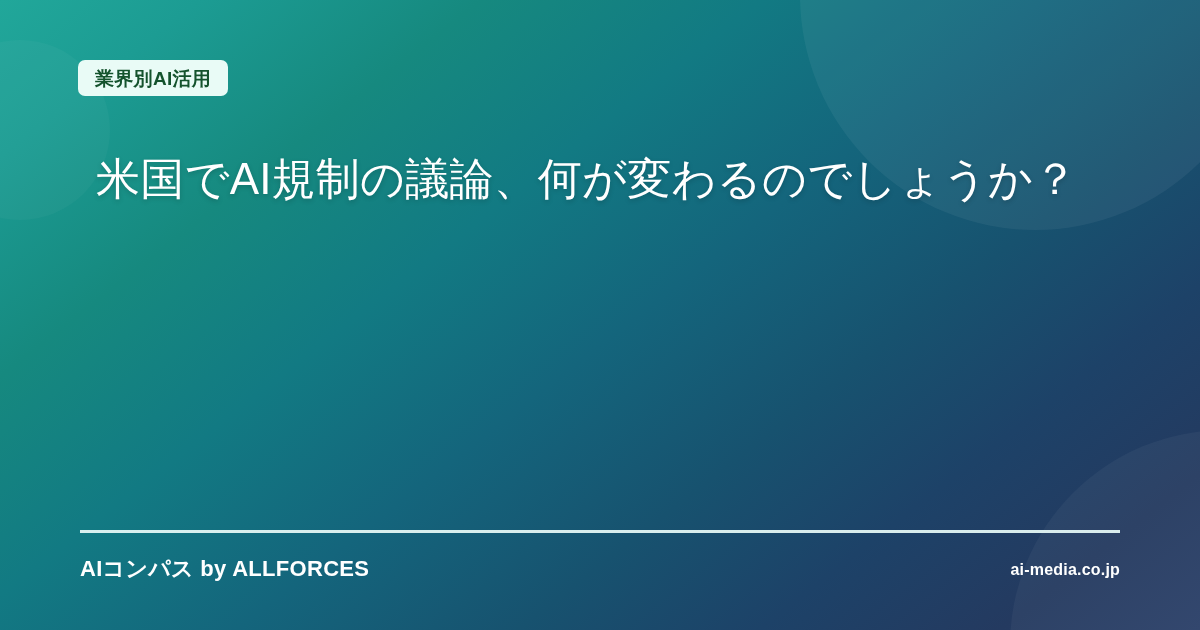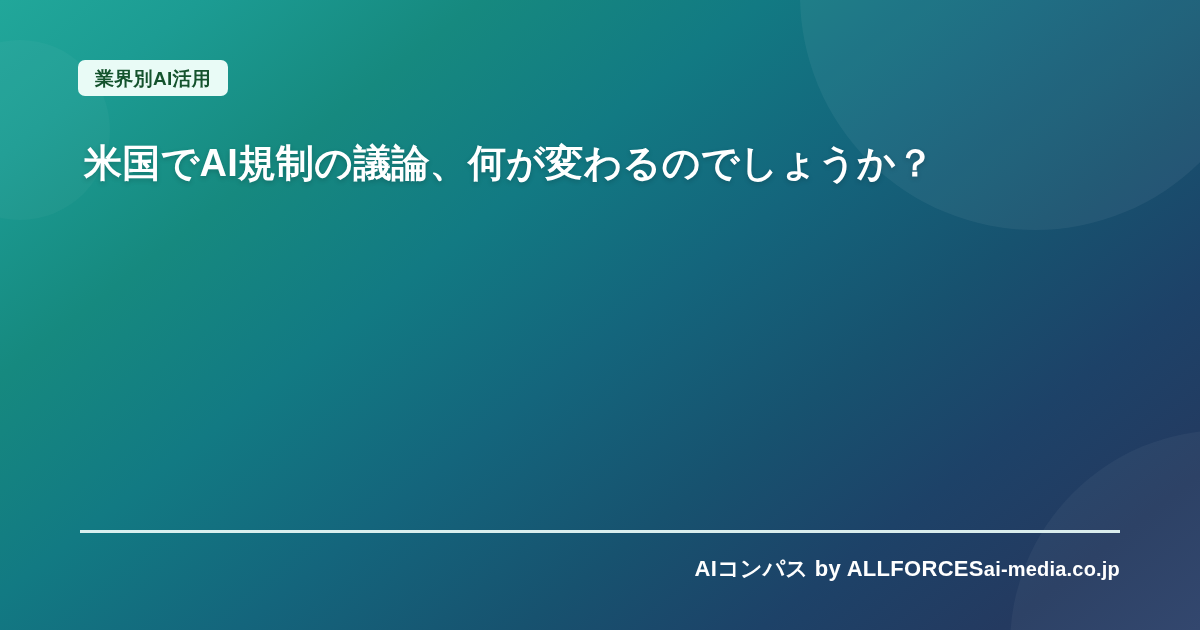--- a/index.html
+++ b/index.html
@@ -82,24 +82,24 @@
     line-height: 1;
     white-space: nowrap;
   }
 
   
   .headline {
     position: absolute;
     left: 80px;
     top: 134px;
     width: 1045px;
-    margin: 4px;
+    margin: 16px;
     color: #ffffff;
-    font-size: 38px;
-    font-weight: bold;
+    font-size: 44px;
+    font-weight: normal;
     line-height: 1.32;
     letter-spacing: 0.2px;
     text-shadow: 0 2px 5px rgba(0, 0, 0, 0.18);
   }
 
   
   .divider {
     position: absolute;
     left: 80px;
     top: 530px;
@@ -110,33 +110,33 @@
   }
 
   
   .footer {
     position: absolute;
     left: 80px;
     right: 80px;
     top: 556px;
     display: flex;
     align-items: center;
-    justify-content: flex-end;
+    justify-content: space-between;
   }
   .footer-brand {
     color: #ffffff;
     font-size: 22px;
     font-weight: bold;
     letter-spacing: 0.3px;
     line-height: 1.2;
     white-space: nowrap;
   }
   .footer-domain {
     color: #ffffff;
-    font-size: 20px;
+    font-size: 16px;
     font-weight: bold;
     letter-spacing: 0.2px;
     line-height: 1.2;
     white-space: nowrap;
   }
 </style>
 </head>
 <body>
 
 <div class="card">

